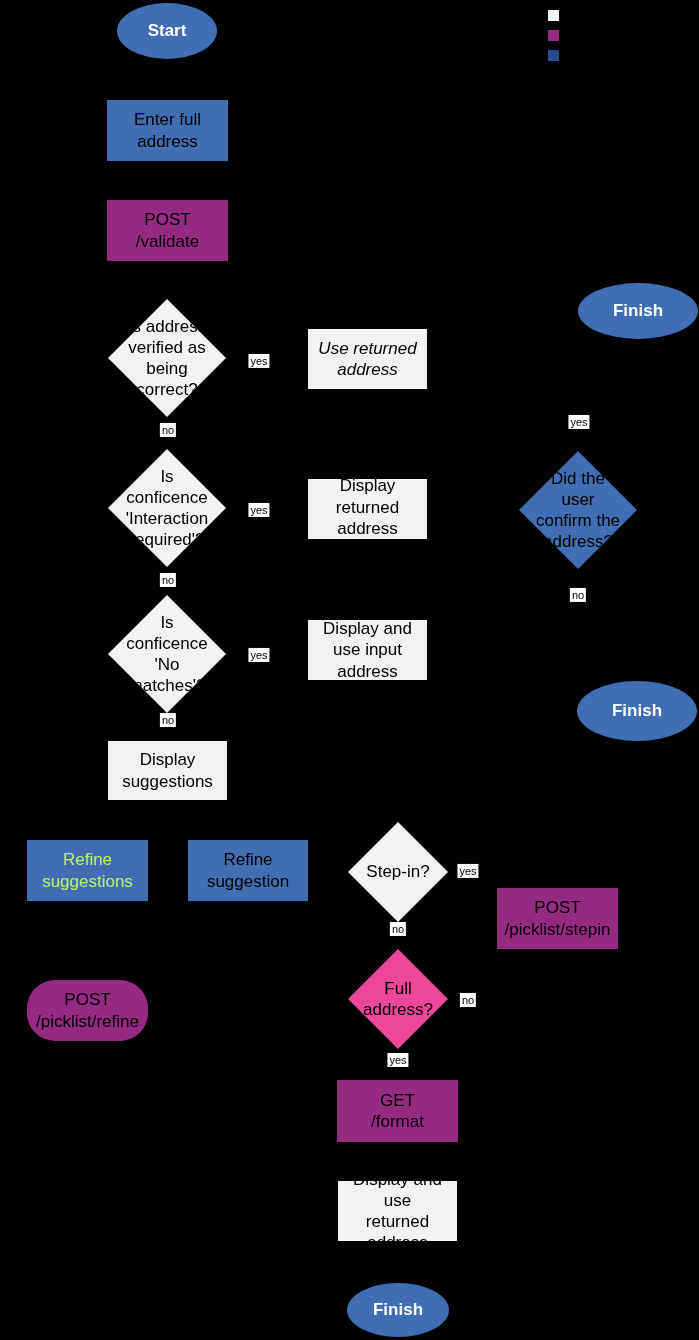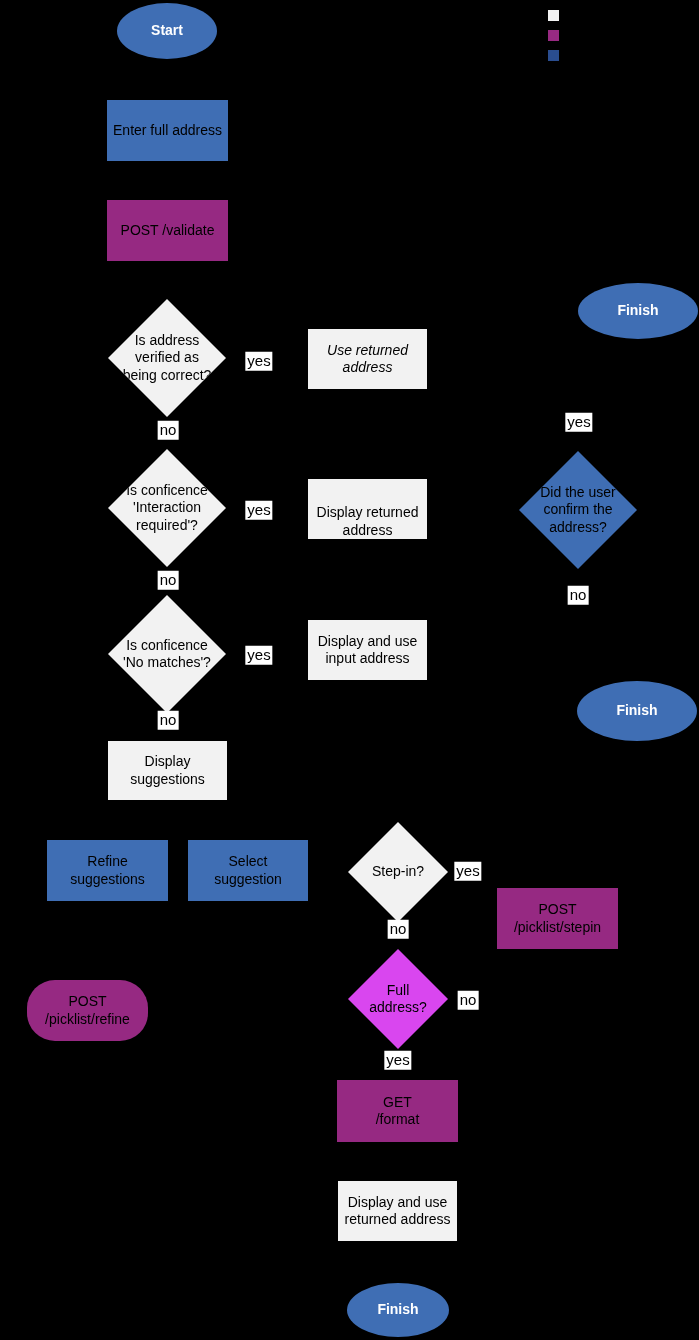--- a/index.html
+++ b/index.html
@@ -2,31 +2,31 @@
 <html><head>
 <meta charset="utf-8">
 <style>
   html,body{margin:0;padding:0;background:#000;}
   #stage{
     position:relative;width:699px;height:1340px;background:#000000;
     font-family:"Liberation Sans",sans-serif;overflow:hidden;
   }
   .node{
     position:absolute;display:flex;align-items:center;justify-content:center;
-    text-align:center;font-size:14px;line-height:1.25;color:#000;
+    text-align:center;font-size:17px;line-height:1.25;color:#000;
     box-sizing:border-box;
   }
   .node span{display:block;padding:0 6px;white-space:pre-line;}
   .rect{}
   .ellipse{border-radius:50%;}
   .diamond{clip-path:polygon(50% 0,100% 50%,50% 100%,0 50%);}
   .diamond span{padding:0 14px;}
   .edge-label{
     position:absolute;transform:translate(-50%,-50%);
-    background:#ffffff;color:#000;font-size:15px;line-height:1.1;
+    background:#ffffff;color:#000;font-size:11px;line-height:1.1;
     padding:1px 2px;white-space:nowrap;
   }
   .swatch{position:absolute;width:11px;height:11px;}
 </style>
 </head>
 <body>
 
 <div id="stage">
   <div>
       <div class="swatch" style="left: 548px; top: 10px; background: rgb(242, 242, 242);"></div>
@@ -65,36 +65,36 @@
     </div>
     <div class="node rect" style="left: 308px; top: 620px; width: 119px; height: 60px; background: rgb(242, 242, 242); color: rgb(0, 0, 0);">
       <span>Display and use input address</span>
     </div>
     <div class="node ellipse" style="left: 577px; top: 681px; width: 120px; height: 60px; background: rgb(63, 110, 180); color: rgb(255, 255, 255); font-weight: bold;">
       <span>Finish</span>
     </div>
     <div class="node rect" style="left: 108px; top: 741px; width: 119px; height: 59px; background: rgb(242, 242, 242); color: rgb(0, 0, 0);">
       <span>Display suggestions</span>
     </div>
-    <div class="node rect" style="left: 27px; top: 840px; width: 121px; height: 61px; background: rgb(63, 110, 180); color: #000000; margin-left: 20px;">
+    <div class="node rect" style="left: 27px; top: 840px; width: 121px; height: 61px; background: rgb(63, 110, 180); color: #bef264;">
       <span>Refine suggestions</span>
     </div>
     <div class="node rect" style="left: 188px; top: 840px; width: 120px; height: 61px; background: rgb(63, 110, 180); color: rgb(0, 0, 0);">
-      <span>Select suggestion</span>
+      <span>Refine suggestion</span>
     </div>
     <div class="node diamond" style="left: 348px; top: 822px; width: 100px; height: 100px; background: rgb(242, 242, 242); color: rgb(0, 0, 0);">
       <span>Step-in?</span>
     </div>
     <div class="node rect" style="left: 497px; top: 840px; width: 121px; height: 61px; background: rgb(150, 41, 130); color: rgb(0, 0, 0); margin-top: 48px;">
       <span>POST /picklist/stepin</span>
     </div>
     <div class="node rect" style="left: 27px; top: 980px; width: 121px; height: 61px; background: rgb(150, 41, 130); color: rgb(0, 0, 0); border-radius: 28px;">
       <span>POST /picklist/refine</span>
     </div>
-    <div class="node diamond" style="left: 348px; top: 949px; width: 100px; height: 100px; background: #d946ef; color: rgb(0, 0, 0);">
+    <div class="node diamond" style="left: 348px; top: 949px; width: 100px; height: 100px; background: #ec4899; color: rgb(0, 0, 0);">
       <span>Full address?</span>
     </div>
     <div class="node rect" style="left: 337px; top: 1080px; width: 121px; height: 62px; background: rgb(150, 41, 130); color: rgb(0, 0, 0);">
       <span>GET
 /format</span>
     </div>
     <div class="node rect" style="left: 338px; top: 1181px; width: 119px; height: 60px; background: rgb(242, 242, 242); color: rgb(0, 0, 0);">
       <span>Display and use
 returned address</span>
     </div>

